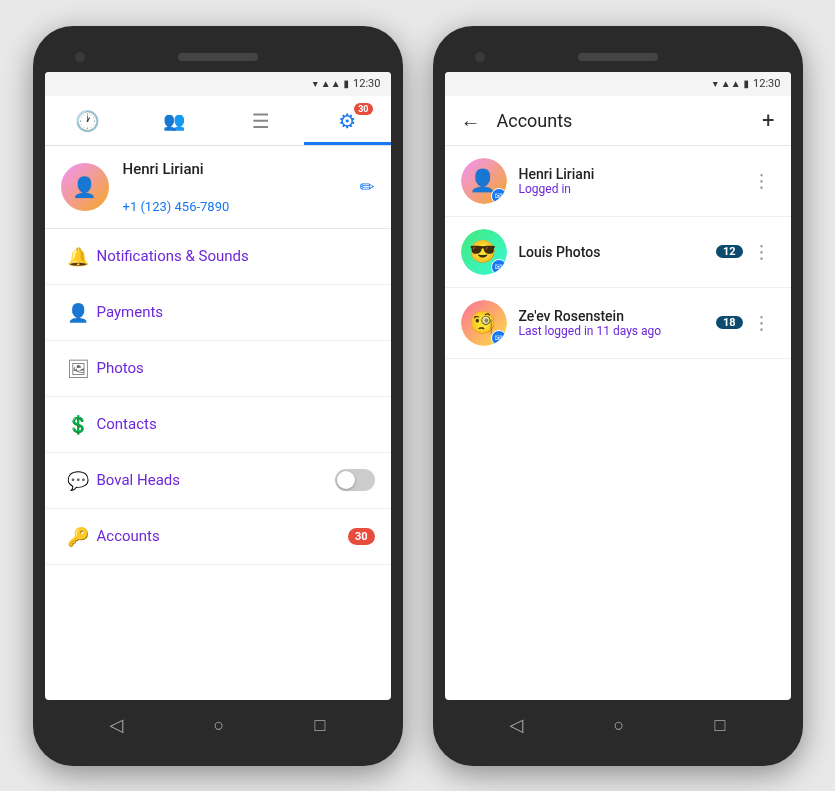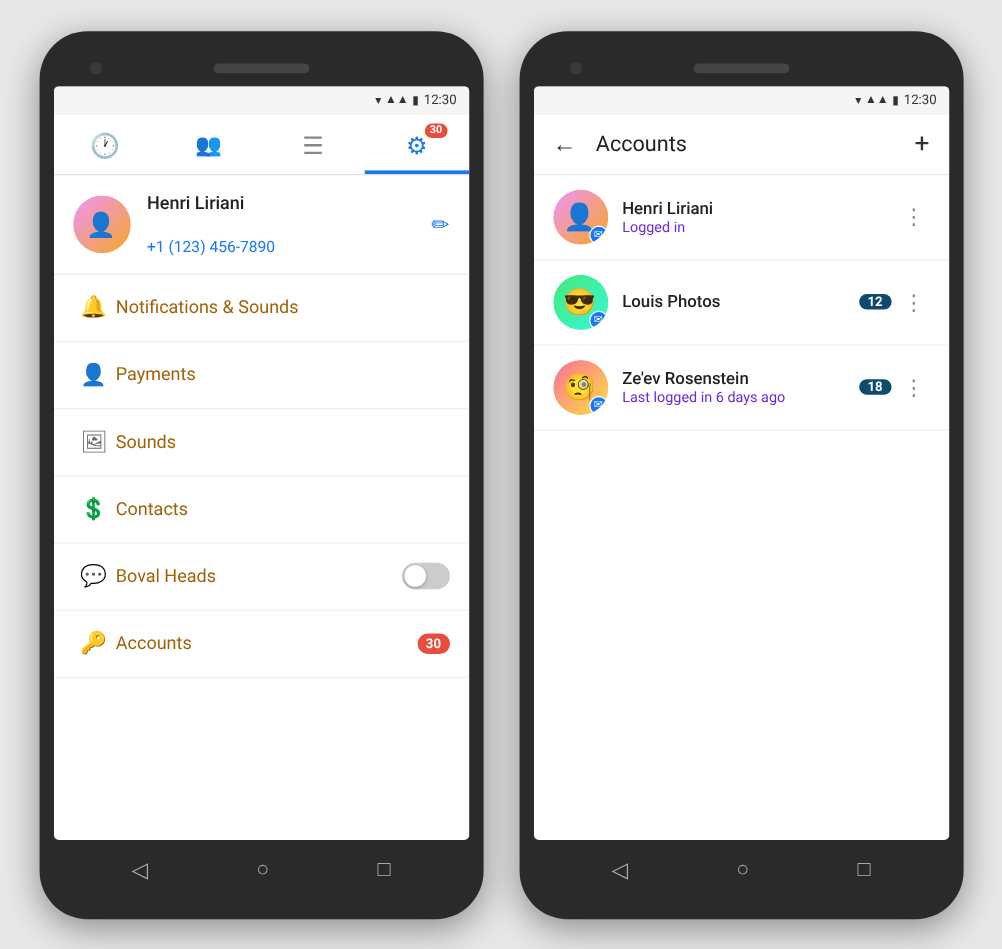--- a/index.html
+++ b/index.html
@@ -205,21 +205,21 @@
       display: flex;
       align-items: center;
       justify-content: center;
       color: #666;
       font-size: 18px;
     }
 
     .menu-label {
       flex: 1;
       font-size: 15px;
-      color: #a16207;
+      color: #6d28d9;
     }
 
     .menu-badge {
       background: #e74c3c;
       color: white;
       border-radius: 12px;
       font-size: 11px;
       padding: 2px 7px;
       font-weight: bold;
     }
@@ -428,21 +428,21 @@
       <div class="menu-label">Notifications &amp; Sounds</div>
     </div>
 
     <div class="menu-item">
       <div class="menu-icon">👤</div>
       <div class="menu-label">Payments</div>
     </div>
 
     <div class="menu-item">
       <div class="menu-icon">🖼</div>
-      <div class="menu-label">Sounds</div>
+      <div class="menu-label">Photos</div>
     </div>
 
     <div class="menu-item">
       <div class="menu-icon">💲</div>
       <div class="menu-label">Contacts</div>
     </div>
 
     <div class="menu-item">
       <div class="menu-icon">💬</div>
       <div class="menu-label">Boval Heads</div>
@@ -514,21 +514,21 @@
       </div>
     </div>
 
     <div class="account-item">
       <div class="account-avatar">
         <div class="account-avatar-img avatar-3" style="width:100%;height:100%;display:flex;align-items:center;justify-content:center;font-size:22px;">🧐</div>
         <div class="messenger-badge">✉</div>
       </div>
       <div class="account-info">
         <div class="account-name">Ze'ev Rosenstein</div>
-        <div class="account-status">Last logged in 6 days ago</div>
+        <div class="account-status">Last logged in 11 days ago</div>
       </div>
       <div class="account-right">
         <span class="unread-badge">18</span>
         <span class="dots-icon">⋮</span>
       </div>
     </div>
   </div>
 
   <div class="phone-bottom">
     <span class="nav-icon nav-back"></span>

